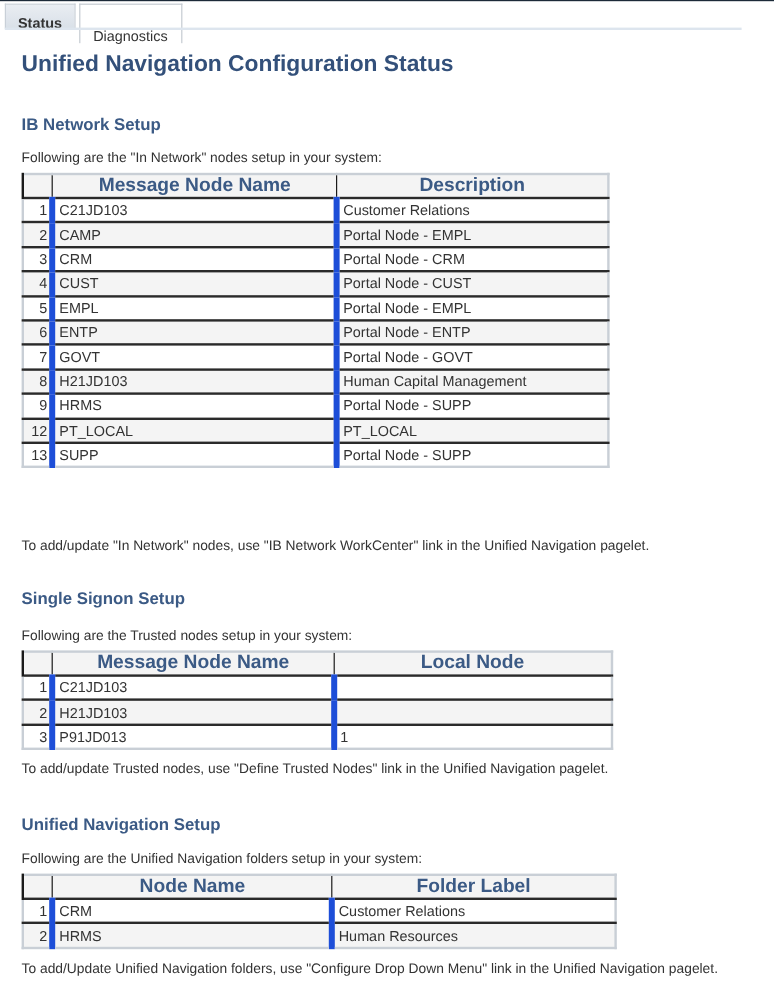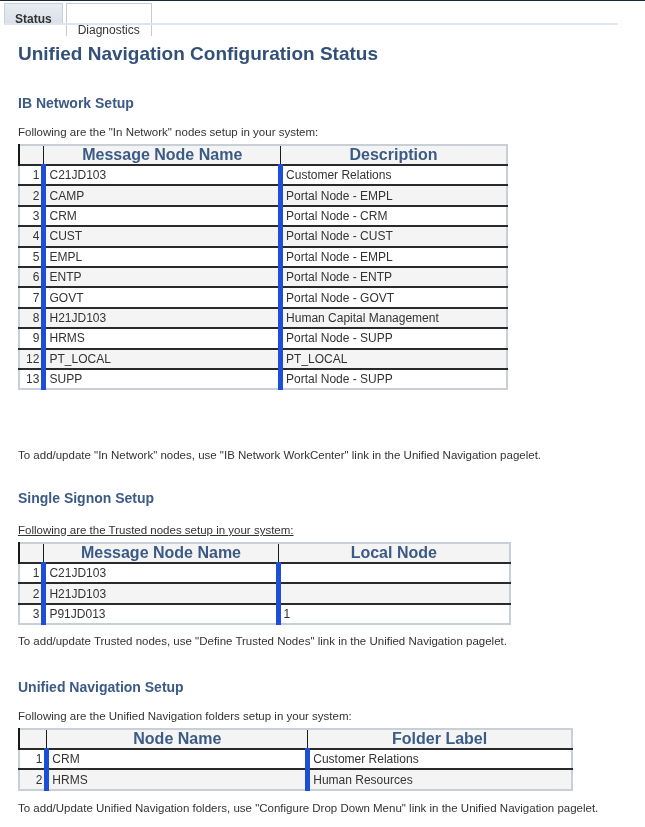--- a/index.html
+++ b/index.html
@@ -102,21 +102,21 @@
     <tr>
         <td class="num">13</td>
         <td>SUPP</td>
         <td>Portal Node - SUPP</td>
       </tr>
   </tbody>
 </table>
 <div class="note" style="top:449px;">To add/update "In Network" nodes, use "IB Network WorkCenter" link in the Unified Navigation pagelet.</div>
 
 <h2 class="section-h" style="top:490px;">Single Signon Setup</h2>
-<div class="note" style="top:524px;text-decoration:underline;">Following are the Trusted nodes setup in your system:</div>
+<div class="note" style="top:524px;">Following are the Trusted nodes setup in your system:</div>
 <table class="grid" style="top:542px; width:493px;">
   <colgroup>
       <col style="width:25px">
       <col style="width:235px">
       <col style="width:233px">
     </colgroup>
   <thead>
     <tr>
       <th></th>
       <th>Message Node Name</th>
@@ -138,21 +138,21 @@
         <td class="num">3</td>
         <td>P91JD013</td>
         <td>1</td>
       </tr>
   </tbody>
 </table>
 <div class="note" style="top:635px;">To add/update Trusted nodes, use "Define Trusted Nodes" link in the Unified Navigation pagelet.</div>
 
 <h2 class="section-h" style="top:679px;">Unified Navigation Setup</h2>
 <div class="note" style="top:710px;">Following are the Unified Navigation folders setup in your system:</div>
-<table class="grid" style="top:728px; width:555px;">
+<table class="grid" style="top:728px; width:496px;">
   <colgroup>
       <col style="width:25px">
       <col style="width:234px">
       <col style="width:237px">
     </colgroup>
   <thead>
     <tr>
       <th></th>
       <th>Node Name</th>
       <th>Folder Label</th>

